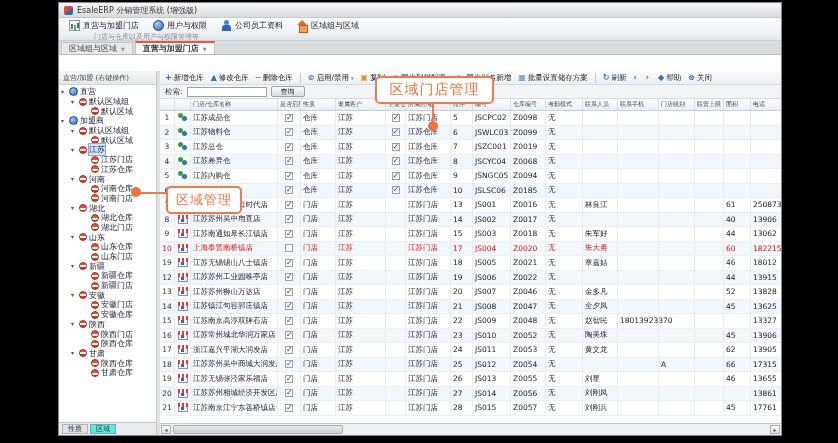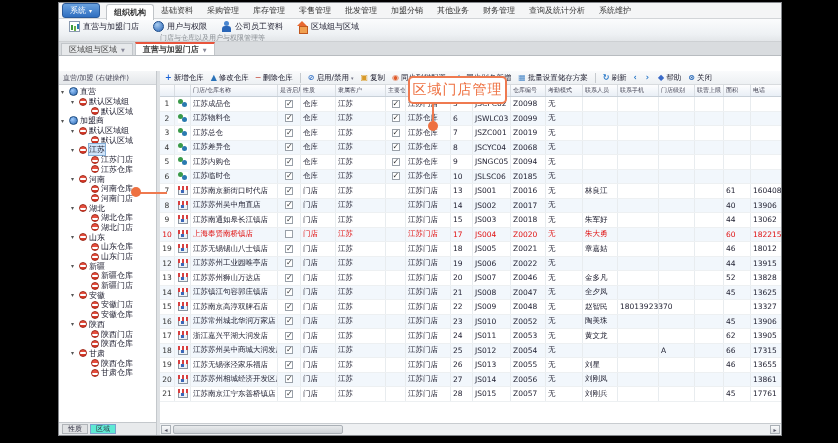--- a/index.html
+++ b/index.html
@@ -29,21 +29,21 @@
 .ric{width:11px;height:11px;position:relative;flex:none}
 .ric-chart{border:1px solid #9aab;background:#fff;border:1px solid #8a9ab0}
 .ric-chart::after{content:"";position:absolute;left:1px;bottom:1px;width:2px;height:5px;background:#3a9a3a;
   box-shadow:3px 1px 0 #6ab04a,6px -1px 0 #2a7ab0}
 .ric-users{border-radius:50%;background:radial-gradient(circle at 35% 30%,#a8ccf0,#2a66b8);border:1px solid #1a4a88}
 .ric-person::before{content:"";position:absolute;left:3px;top:0;width:5px;height:5px;border-radius:50%;background:#4a86d0}
 .ric-person::after{content:"";position:absolute;left:1px;top:5px;width:9px;height:6px;border-radius:3px 3px 0 0;background:#2a66b8}
 .ric-home::before{content:"";position:absolute;left:0;top:0;border-left:5.5px solid transparent;
   border-right:5.5px solid transparent;border-bottom:5px solid #e86830}
 .ric-home::after{content:"";position:absolute;left:2px;top:5px;width:7px;height:6px;background:#f0a050;border:1px solid #c05820}
-.caption{height:8px;font-size:7px;line-height:8px;color:#8a8f94;padding-left:101px;
+.caption{height:8px;font-size:7px;line-height:8px;color:#8a8f94;padding-left:35px;
   background:linear-gradient(#eef1f4,#e3e6e9);border-bottom:1px solid #cdd0d3}
 
 .doctabs{height:14px;background:#d9dcdf;display:flex;align-items:flex-end;padding:1px 2px 0;gap:2px;
   border-bottom:1px solid #b8bcc0}
 .dtab{font-size:8px;padding:0 7px;background:#e7e9eb;border:1px solid #c2c6ca;border-bottom:none;
   color:#444;display:flex;gap:4px;align-items:center;height:12px;white-space:nowrap}
 .dtab .darr2{font-size:5px;color:#889}
 .dtab.active{background:#fff;border-top:2px solid #e8543c;font-weight:bold;height:13px}
 
 .content{position:absolute;top:68px;bottom:0;left:0;right:0;display:flex}
@@ -111,64 +111,38 @@
 
 .hscroll{height:12px;flex:none;background:#eef0f2;border-top:1px solid #c8ccd0;position:relative}
 .sarrbtn{position:absolute;top:1px;width:10px;height:9px;background:linear-gradient(#fafbfc,#dde0e3);
   border:1px solid #aab0b6;font-size:6px;line-height:7px;text-align:center;color:#556}
 .sarrbtn.left{left:1px}.sarrbtn.right{right:1px}
 .sthumb{position:absolute;left:13px;top:1px;width:170px;height:9px;border-radius:2px;
   background:linear-gradient(#e8eaec,#cdd2d6);border:1px solid #aab0b6}
 
 .anno{position:absolute;background:#fff;border:2px solid #ef7a50;border-radius:5px;color:#ee7040;
   display:flex;align-items:center;justify-content:center;z-index:50;letter-spacing:1px;font-weight:500}
-#anno-store{left:408px;top:76px;width:99px;height:28px;font-size:14px}
+#anno-store{left:375px;top:76px;width:119px;height:28px;font-size:14px}
 #anno-region{left:166px;top:186px;width:76px;height:28px;font-size:13px}
 .anno-line-v{position:absolute;left:432px;top:104px;width:2px;height:19px;background:#ef7a50;z-index:49}
 .anno-dot-store{position:absolute;left:428px;top:121px;width:10px;height:10px;border-radius:50%;background:#ee7040;z-index:49}
 .anno-line-h{position:absolute;left:139px;top:192px;width:28px;height:2px;background:#ef7a50;z-index:49}
 .anno-dot-region{position:absolute;left:131px;top:187px;width:10px;height:10px;border-radius:50%;background:#ee7040;z-index:49}
 </style>
 </head>
 <body>
 
 <div class="stage">
   <div class="window">
 
-
-    <div class="menubar">
-      <div class="sysbtn">
-        <span>系统</span>
-        <span class="sarr">▾</span>
-      </div>
-      <div style="display:flex">
-
-          <div class="mtab active">组织机构</div>
-
-          <div class="mtab">基础资料</div>
-
-          <div class="mtab">采购管理</div>
-
-          <div class="mtab">库存管理</div>
-
-          <div class="mtab">零售管理</div>
-
-          <div class="mtab">批发管理</div>
-
-          <div class="mtab">加盟分销</div>
-
-          <div class="mtab">其他业务</div>
-
-          <div class="mtab">财务管理</div>
-
-          <div class="mtab">查询及统计分析</div>
-
-          <div class="mtab">系统维护</div>
-        </div>
+    <div class="titlebar">
+      <span class="appicon"></span>
+      <span>EsaleERP 分销管理系统 (增强版)</span>
     </div>
+
 
     <div class="ribbon">
 
         <div class="rbtn">
           <span class="ric ric-chart"></span>
           <span>直营与加盟门店</span>
         </div>
 
         <div class="rbtn">
           <span class="ric ric-users"></span>
@@ -484,20 +458,25 @@
 
             </div>
 
             <div class="tbtn">
               <span class="tglyph" style="color: rgb(42, 106, 184);">⊗</span>
               <span>关闭</span>
 
             </div>
           </div>
 
+        <div class="searchrow">
+          <span>检索:</span>
+          <div class="searchinput"></div>
+          <div class="searchbtn">查询</div>
+        </div>
 
         <div class="grid">
           <div class="ghead">
             <div class="hcell c0"></div>
             <div class="hcell c1"></div>
             <div class="hcell c2">门店/仓库名称</div>
             <div class="hcell c3">是否启用</div>
             <div class="hcell c4">性质</div>
             <div class="hcell c5">隶属客户</div>
             <div class="hcell c6">主要仓库</div>
@@ -694,21 +673,21 @@
                 <div class="cell c7">江苏门店</div>
                 <div class="cell c8">13</div>
                 <div class="cell c9">JS001</div>
                 <div class="cell c10">Z0016</div>
                 <div class="cell c11">无</div>
                 <div class="cell c12">林良江</div>
                 <div class="cell c13"></div>
                 <div class="cell c14"></div>
                 <div class="cell c15"></div>
                 <div class="cell c16">61</div>
-                <div class="cell c17">160408</div>
+                <div class="cell c17">250873</div>
               </div>
 
               <div class="grow">
                 <div class="cell c0 num">8</div>
                 <div class="cell c1 ctr">
                   <span class="rowicon"></span>
                 </div>
                 <div class="cell c2">江苏苏州吴中甪直店</div>
                 <div class="cell c3 ctr">
                   <span class="cb checked"></span>
@@ -1092,13 +1071,14 @@
 
       </div>
     </div>
   </div>
 
   <div class="anno-line-v"></div>
   <div class="anno-dot-store"></div>
   <div class="anno" id="anno-store">区域门店管理</div>
   <div class="anno-line-h"></div>
   <div class="anno-dot-region"></div>
+  <div class="anno" id="anno-region">区域管理</div>
 </div>
 
 </body></html>

